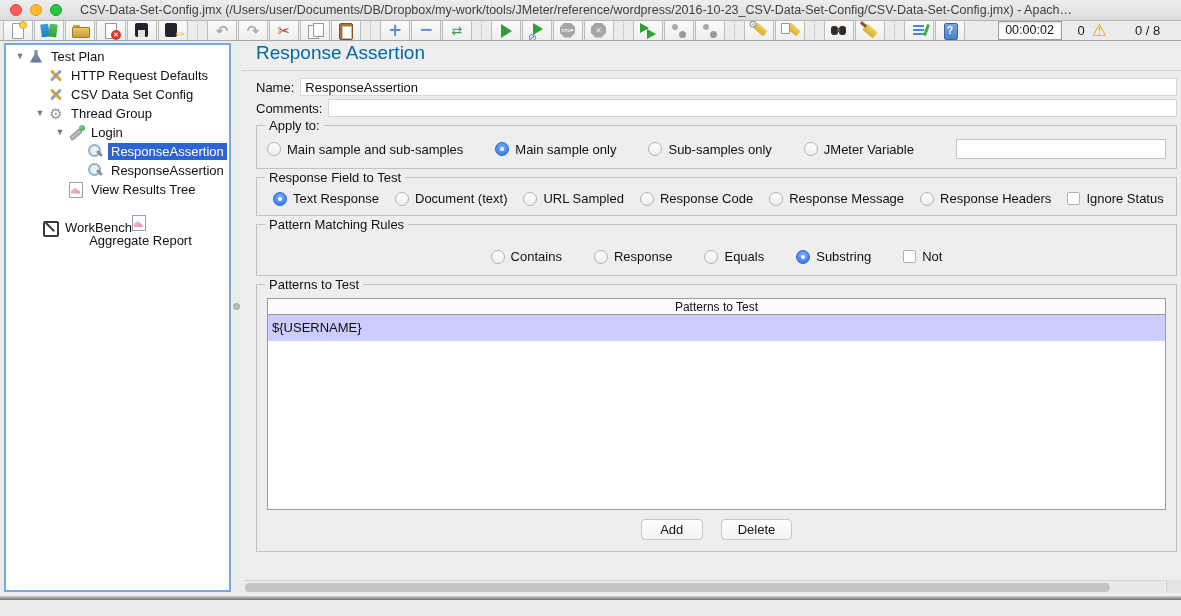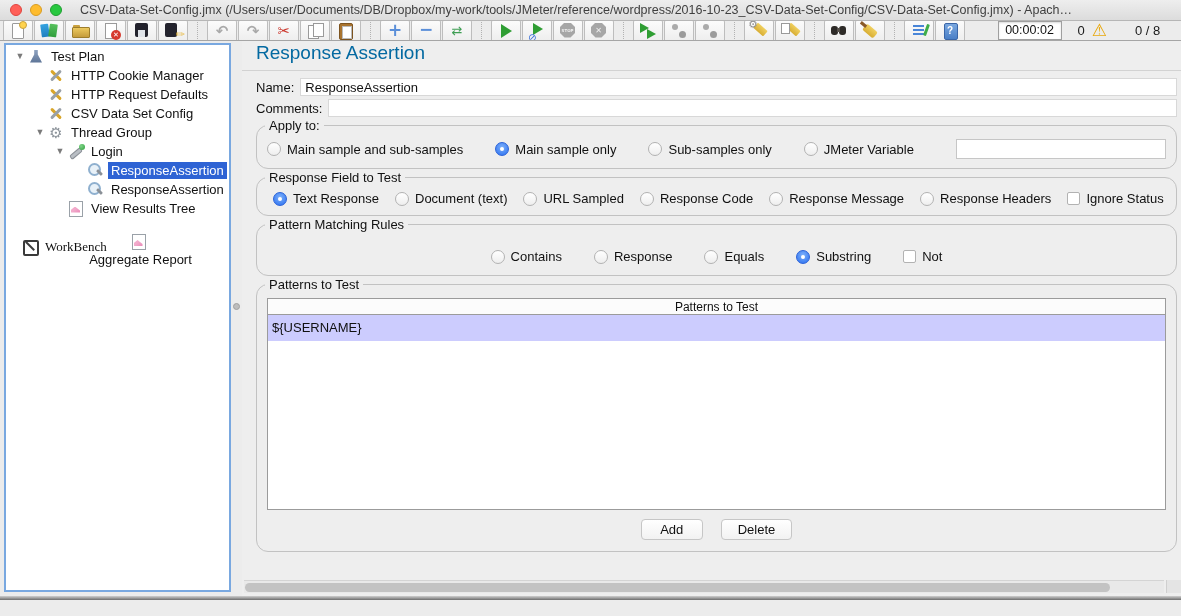--- a/index.html
+++ b/index.html
@@ -98,21 +98,21 @@
 
   .splitter{width:11px;position:relative}
   .split-handle{position:absolute;left:2px;top:262px;width:7px;height:7px;background:#bdbdbd;border:1px solid #a0a0a0;border-radius:50%}
 
   
   .main{flex:1;background:#eeeeee;position:relative;overflow:hidden;padding:0 0 0 12px}
   .ptitle{margin:1px 0 6px 2px;font-size:19px;color:#0369a1}
   .titlesep{height:1px;background:#d2d2d2;margin:0 0 7px -12px}
   .fieldrow{display:flex;align-items:center;margin:3px 4px 3px 2px;font-size:13px;color:#111}
   .fieldrow input{flex:1;height:18px;border:1px solid #d8d8d8;background:#fff;font:13px "Liberation Sans",sans-serif;padding:0 4px;margin-left:6px;color:#111}
-  .group{position:relative;border:1px solid #c2c2c2;border-radius:12px;margin:8px 4px 0 2px;padding:13px 10px 9px}
+  .group{position:relative;border:1px solid #c2c2c2;border-radius:0;margin:8px 4px 0 2px;padding:13px 10px 9px}
   .group>.legend{position:absolute;top:-8px;left:8px;background:#eeeeee;padding:0 4px;font-size:13px;color:#111}
   .optrow{display:flex;align-items:center;gap:32px;white-space:nowrap;overflow:hidden;font-size:13px;color:#111}
   .optrow.tight{gap:16px;padding-left:6px}
   .optrow.center{justify-content:center;}
   .opt{display:flex;align-items:center;gap:6px}
   .opt b{font-weight:normal}
   .radio{width:14px;height:14px;border-radius:50%;background:linear-gradient(#fff,#eee);border:1px solid #b2b2b2;flex:0 0 14px;position:relative}
   .radio.on{background:radial-gradient(circle at 50% 35%,#7cb0fa,#2a6ff0);border:1px solid #2a62d8}
   .radio.on::after{content:"";position:absolute;left:4px;top:4px;width:4px;height:4px;background:#fff;border-radius:50%}
   .checkbox{width:13px;height:13px;border:1px solid #b2b2b2;border-radius:2px;background:#fff;flex:0 0 13px}
@@ -246,25 +246,20 @@
 
     <div class="treepanel" id="tree">
         <div class="trow" style="padding-left: 6px;">
           <span class="tarrow">▼</span>
           <span class="ti ti-testplan"></span>
           <span class="tlabel">Test Plan</span>
         </div>
         <div class="trow" style="padding-left: 26px;">
           <span class="tarrow"></span>
           <span class="ti ti-config"></span>
-          <span class="tlabel">HTTP Cookie Manager</span>
-        </div>
-        <div class="trow" style="padding-left: 26px;">
-          <span class="tarrow"></span>
-          <span class="ti ti-config"></span>
           <span class="tlabel">HTTP Request Defaults</span>
         </div>
         <div class="trow" style="padding-left: 26px;">
           <span class="tarrow"></span>
           <span class="ti ti-config"></span>
           <span class="tlabel">CSV Data Set Config</span>
         </div>
         <div class="trow" style="padding-left: 26px;">
           <span class="tarrow">▼</span>
           <span class="ti ti-threadgroup"></span>
@@ -288,21 +283,21 @@
         <div class="trow" style="padding-left: 46px;">
           <span class="tarrow"></span>
           <span class="ti ti-listener"></span>
           <span class="tlabel">View Results Tree</span>
         </div>
         <div class="trow" style="padding-left: 46px; flex-direction: column;">
           <span class="tarrow"></span>
           <span class="ti ti-listener"></span>
           <span class="tlabel">Aggregate Report</span>
         </div>
-        <div class="trow" style="padding-left: 0; font-family: Liberation Serif, serif;">
+        <div class="trow" style="padding-left: 20px;">
           <span class="tarrow"></span>
           <span class="ti ti-workbench"></span>
           <span class="tlabel">WorkBench</span>
         </div>
       </div>
 
     <div class="splitter">
       <span class="split-handle"></span>
     </div>
 

